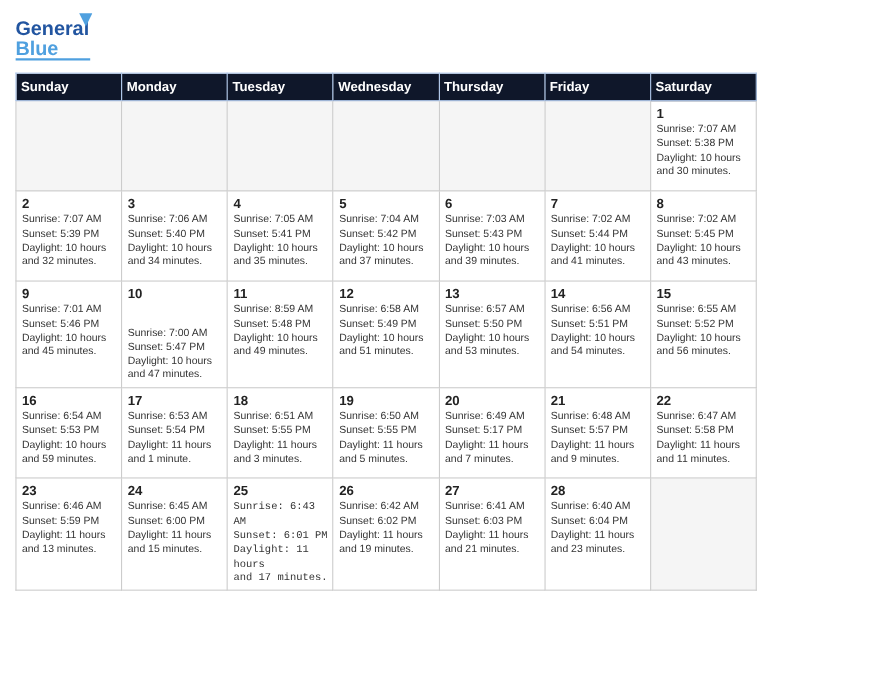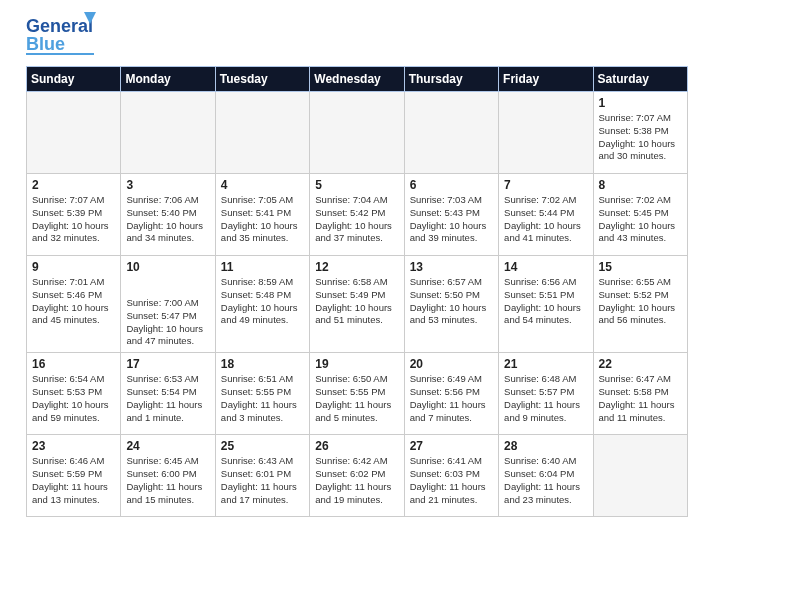--- a/index.html
+++ b/index.html
@@ -5,21 +5,21 @@
     * { margin: 0; padding: 0; box-sizing: border-box; }
     body {
       font-family: Arial, sans-serif;
       background: #fff;
       width: 792px;
       height: 612px;
       overflow: hidden;
     }
     .container {
       width: 702px;
-      padding: 10px 14px 8px 26px;
+      padding: 10px 14px 8px 14px;
     }
     .header-row {
       display: flex;
       align-items: flex-start;
       justify-content: space-between;
       margin-bottom: 6px;
     }
     .title-block {
       text-align: right;
     }
@@ -250,21 +250,21 @@
           <td>
             <span class="day-num">19</span>
             <div class="day-info" style="white-space: pre-line;">Sunrise: 6:50 AM
 Sunset: 5:55 PM
 Daylight: 11 hours
 and 5 minutes.</div>
           </td>
           <td>
             <span class="day-num">20</span>
             <div class="day-info" style="white-space: pre-line;">Sunrise: 6:49 AM
-Sunset: 5:56 PM
+Sunset: 5:17 PM
 Daylight: 11 hours
 and 7 minutes.</div>
           </td>
           <td>
             <span class="day-num">21</span>
             <div class="day-info" style="white-space: pre-line;">Sunrise: 6:48 AM
 Sunset: 5:57 PM
 Daylight: 11 hours
 and 9 minutes.</div>
           </td>
@@ -286,21 +286,21 @@
           </td>
           <td>
             <span class="day-num">24</span>
             <div class="day-info" style="white-space: pre-line;">Sunrise: 6:45 AM
 Sunset: 6:00 PM
 Daylight: 11 hours
 and 15 minutes.</div>
           </td>
           <td>
             <span class="day-num">25</span>
-            <div class="day-info" style="white-space: pre-line;">Sunrise: 6:43 AM
+            <div class="day-info" style="white-space: pre-line; font-family: Liberation Mono, monospace;">Sunrise: 6:43 AM
 Sunset: 6:01 PM
 Daylight: 11 hours
 and 17 minutes.</div>
           </td>
           <td>
             <span class="day-num">26</span>
             <div class="day-info" style="white-space: pre-line;">Sunrise: 6:42 AM
 Sunset: 6:02 PM
 Daylight: 11 hours
 and 19 minutes.</div>

